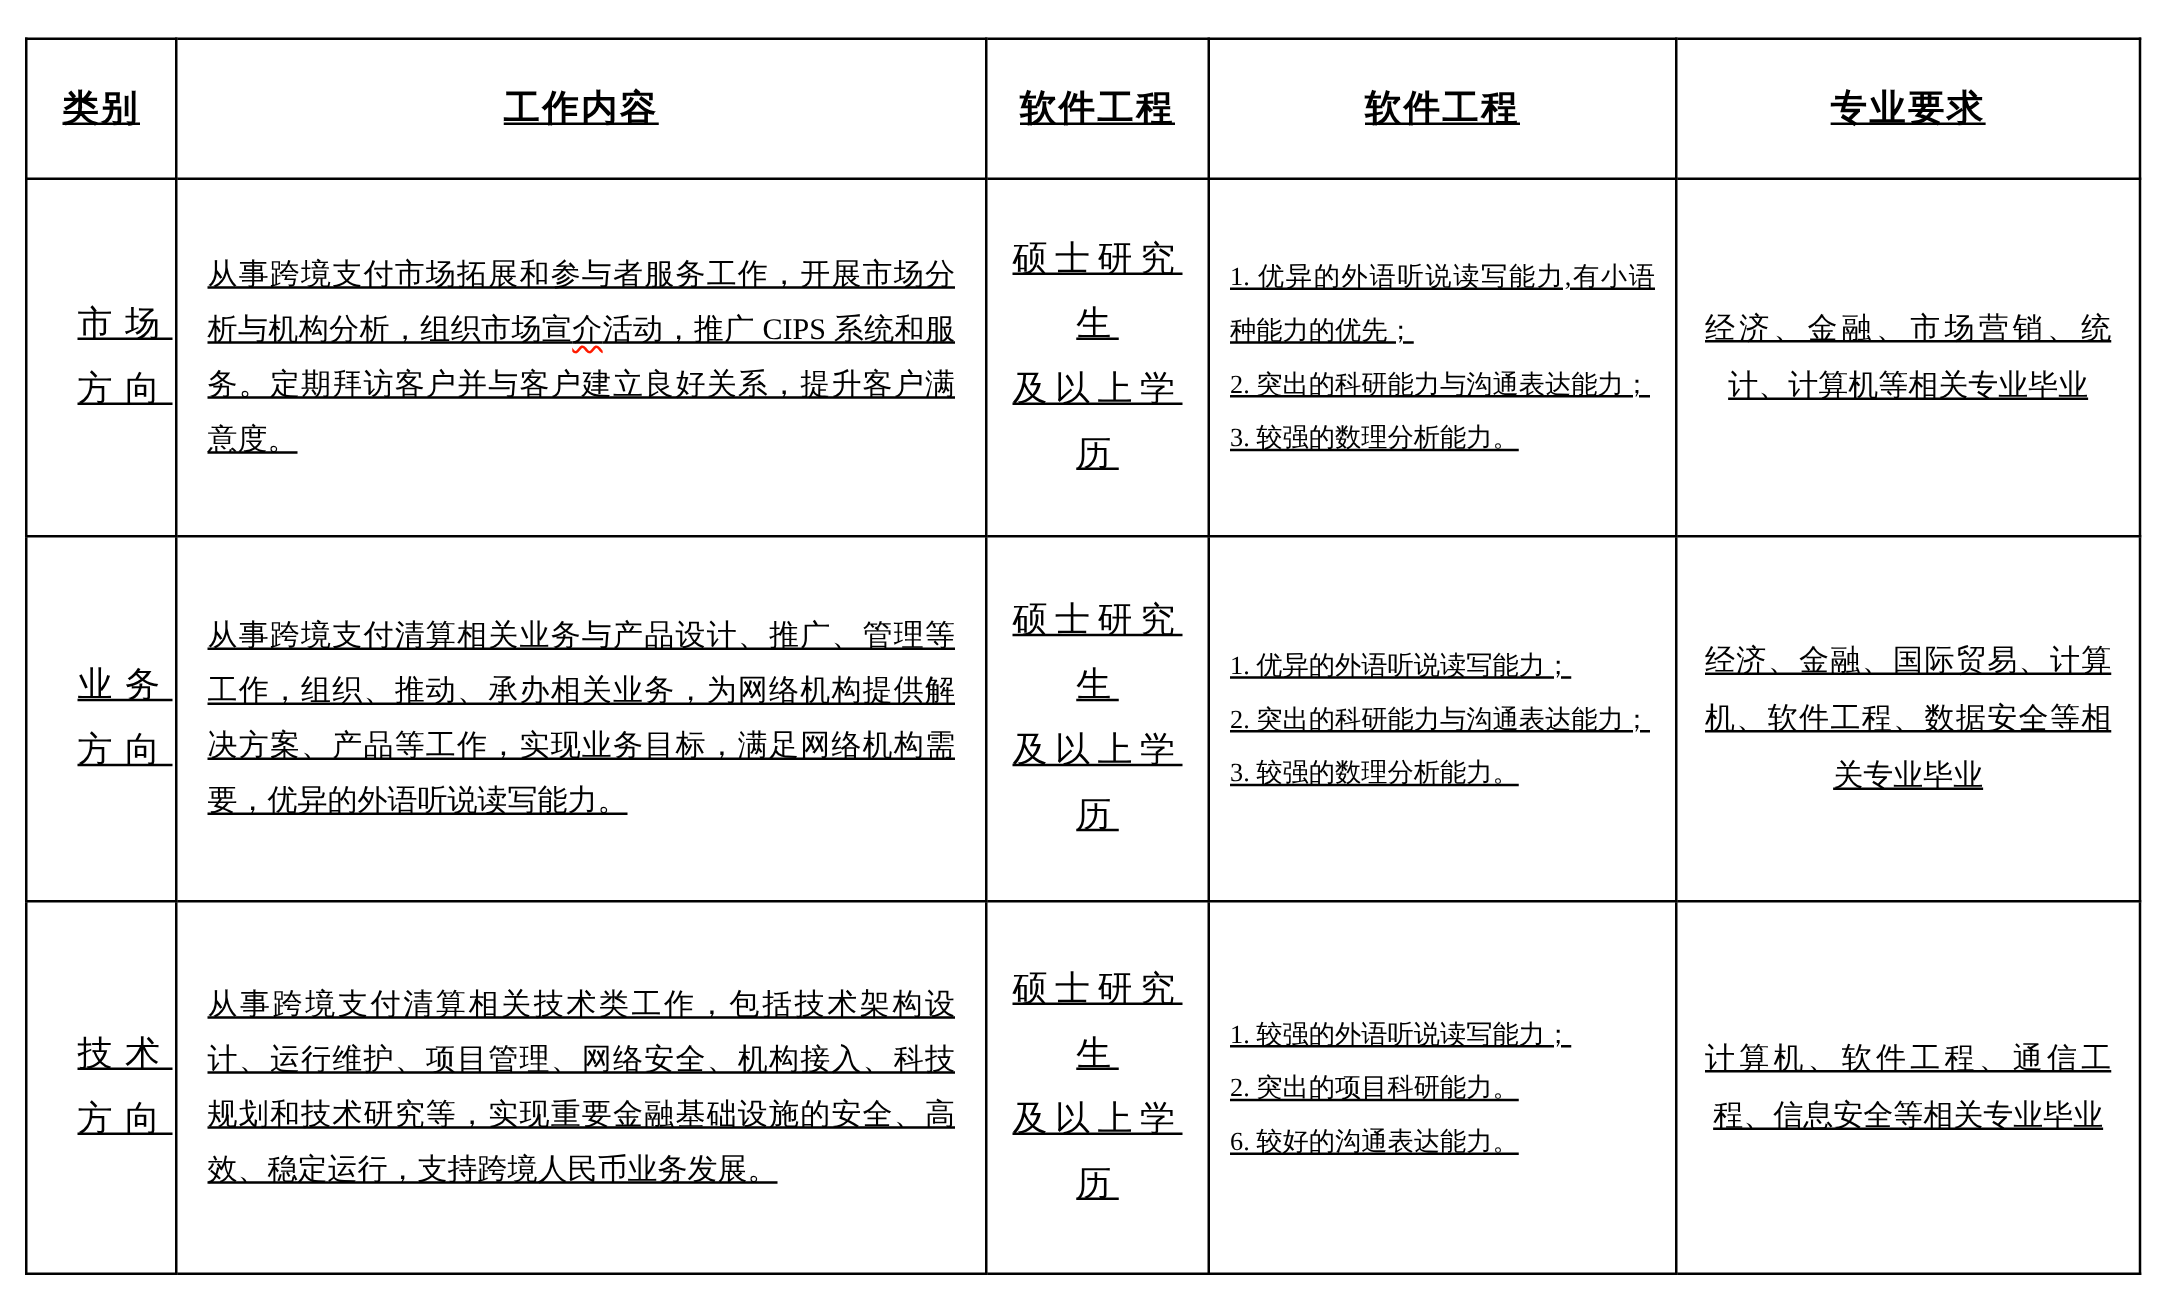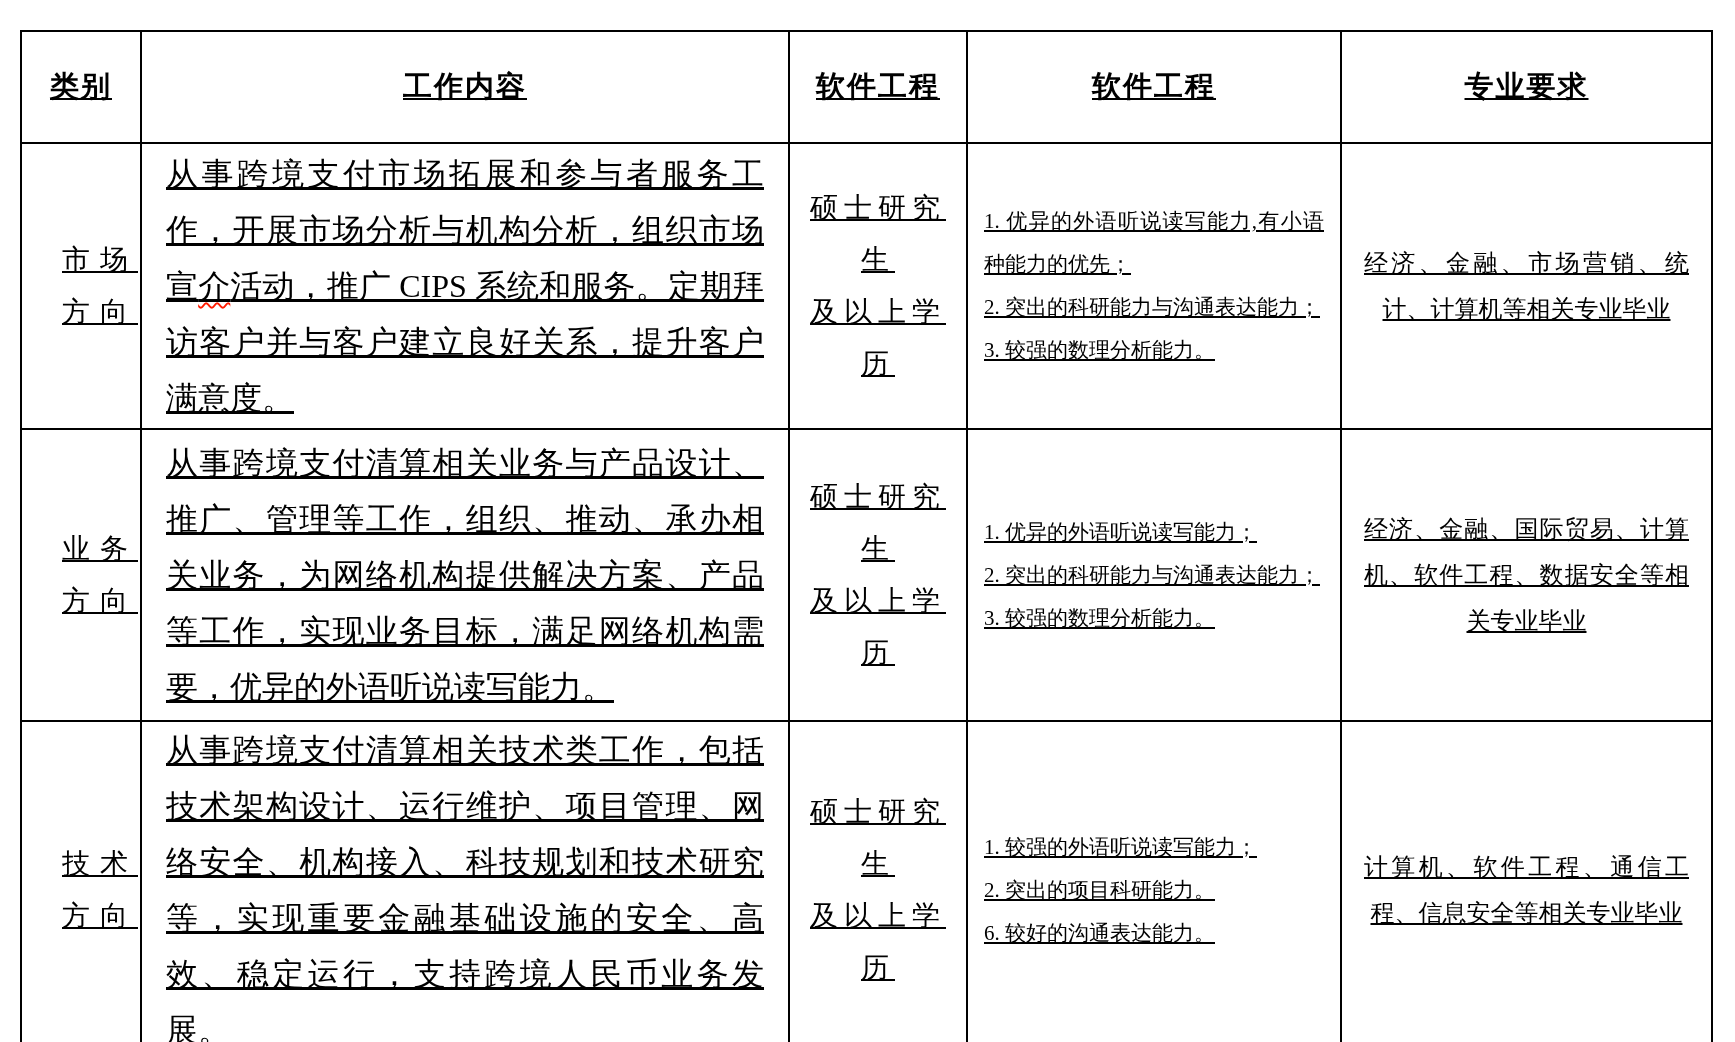--- a/index.html
+++ b/index.html
@@ -49,22 +49,22 @@
   tr.r3 td { height: 296px; }
   .cell-category {
     text-align: center;
     font-size: 28px;
     line-height: 52px;
     letter-spacing: 10px;
     white-space: pre-line;
     padding-left: 38px;
   }
   .cell-work {
-    font-size: 32px;
-    line-height: 56px;
+    font-size: 24px;
+    line-height: 44px;
     text-align: justify;
     text-justify: inter-character;
     padding: 0 24px;
   }
   .cell-edu {
     text-align: center;
     font-size: 28px;
     line-height: 52px;
     letter-spacing: 6px;
     white-space: pre-line;

